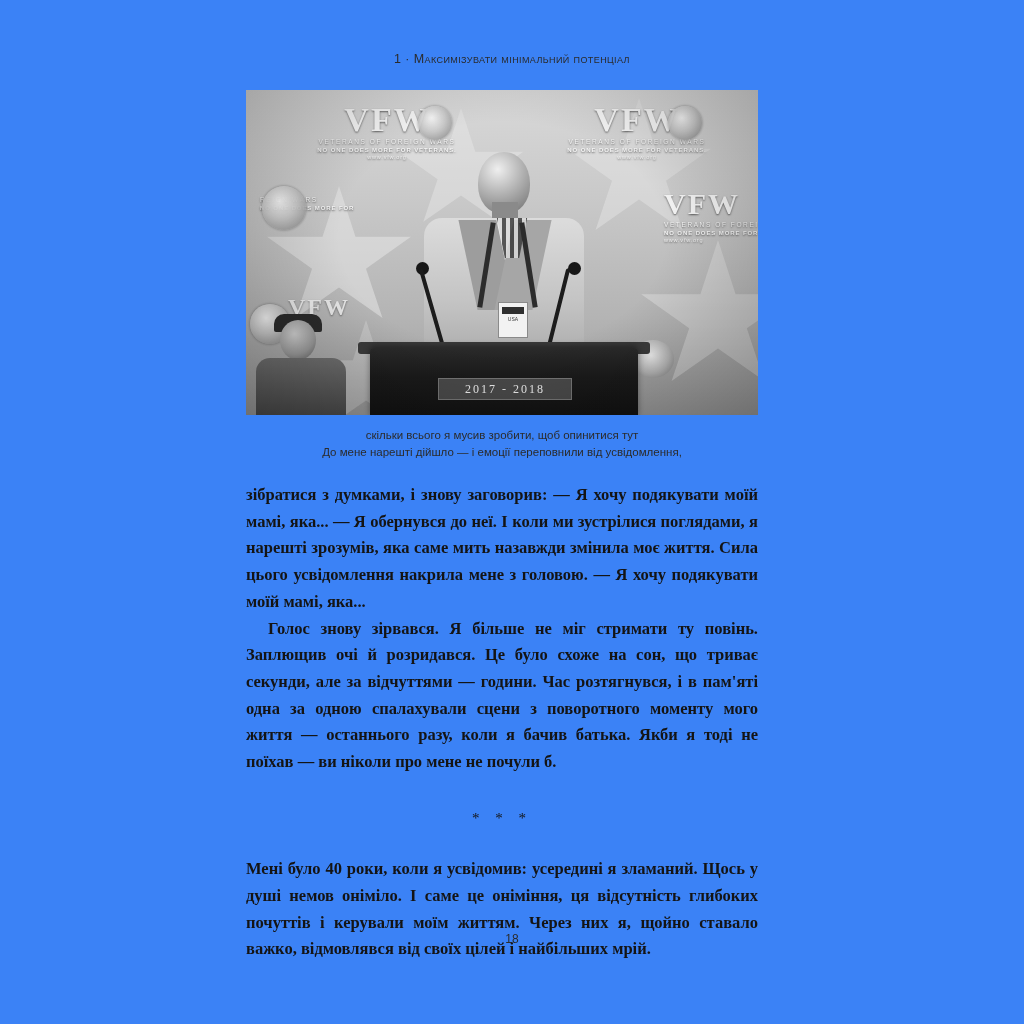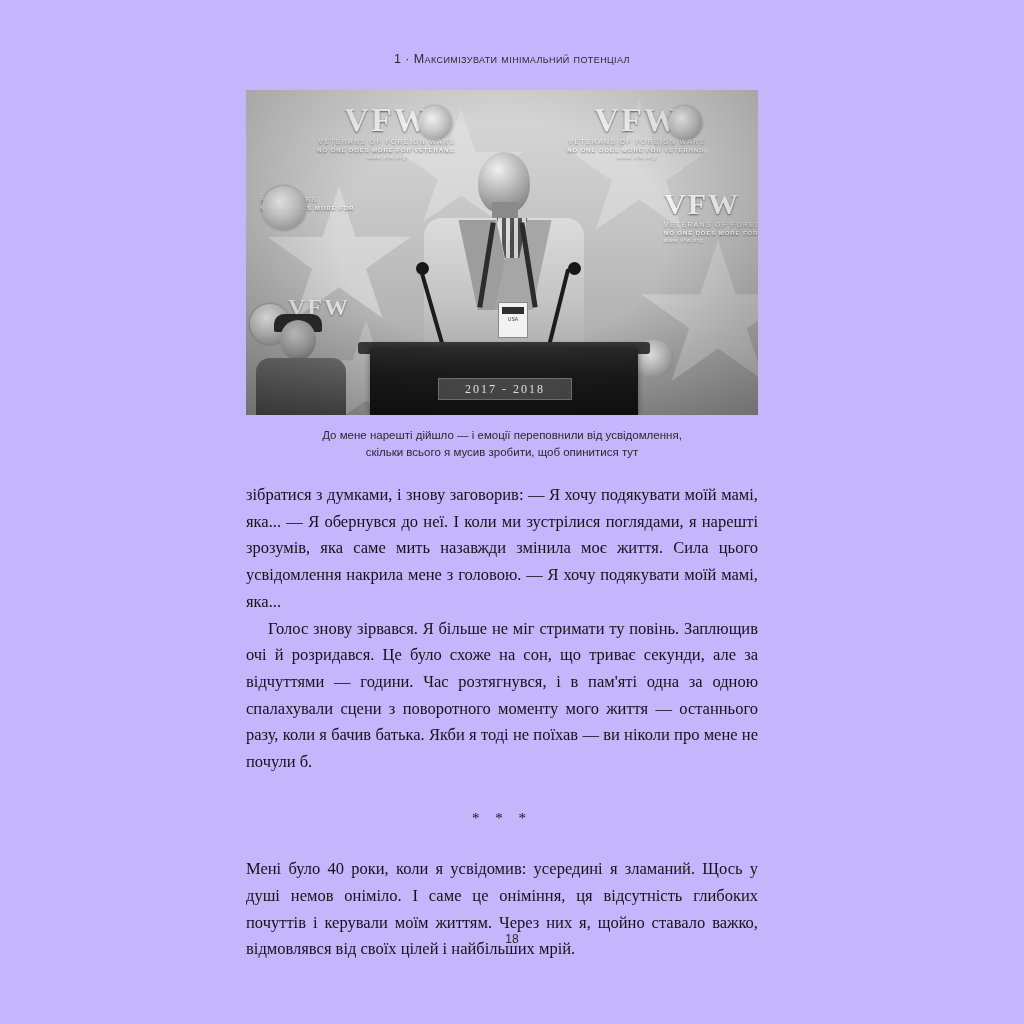--- a/index.html
+++ b/index.html
@@ -13,21 +13,21 @@
     font-family: "Liberation Serif", serif;
     color: #1a1a1a;
     position: relative;
     overflow: hidden;
   }
   .page {
     position: absolute;
     left: 0; top: 0;
     width: 1024px;
     height: 1024px;
-    background: #c4b5fd;
+    background: #3b82f6;
   }
   .running-head {
     position: absolute;
     left: 0;
     top: 52px;
     width: 1024px;
     text-align: center;
     font-family: "Liberation Sans", sans-serif;
     font-size: 12.5px;
     letter-spacing: 0.4px;
@@ -307,21 +307,21 @@
   .body-text {
     position: absolute;
     left: 246px;
     top: 482px;
     width: 512px;
     font-size: 16.5px;
     line-height: 1.62;
     text-align: justify;
     color: #141414;
   }
-  .body-text p { margin: 0; }
+  .body-text p { margin: 0; font-weight: bold; }
   .body-text p.indent { text-indent: 22px; }
   .divider {
     text-align: center;
     letter-spacing: 6px;
     margin: 30px 0 26px;
     font-size: 15px;
     color: #141414;
   }
   .folio {
     position: absolute;
@@ -412,22 +412,22 @@
 
       <div class="flower"></div>
       <div class="podium-top"></div>
       <div class="podium"></div>
       <div class="podium-plate">2017 - 2018</div>
 
       <div class="vignette"></div>
     </div>
 
     <div class="caption">
+      <div>скільки всього я мусив зробити, щоб опинитися тут</div>
       <div>До мене нарешті дійшло — і емоції переповнили від усвідомлення,</div>
-      <div>скільки всього я мусив зробити, щоб опинитися тут</div>
     </div>
   </div>
 
   <div class="body-text">
     <p>зібратися з думками, і знову заговорив: — Я хочу подякувати моїй мамі, яка... — Я обернувся до неї. І коли ми зустрілися поглядами, я нарешті зрозумів, яка саме мить назавжди змінила моє життя. Сила цього усвідомлення накрила мене з головою. — Я хочу подякувати моїй мамі, яка...</p>
     <p class="indent">Голос знову зірвався. Я більше не міг стримати ту повінь. Заплющив очі й розридався. Це було схоже на сон, що триває секунди, але за відчуттями — години. Час розтягнувся, і в пам'яті одна за одною спалахували сцени з поворотного моменту мого життя — останнього разу, коли я бачив батька. Якби я тоді не поїхав — ви ніколи про мене не почули б.</p>
     <div class="divider">* * *</div>
     <p>Мені було 40 роки, коли я усвідомив: усередині я зламаний. Щось у душі немов оніміло. І саме це оніміння, ця відсутність глибоких почуттів і керували моїм життям. Через них я, щойно ставало важко, відмовлявся від своїх цілей і найбільших мрій.</p>
   </div>
 

